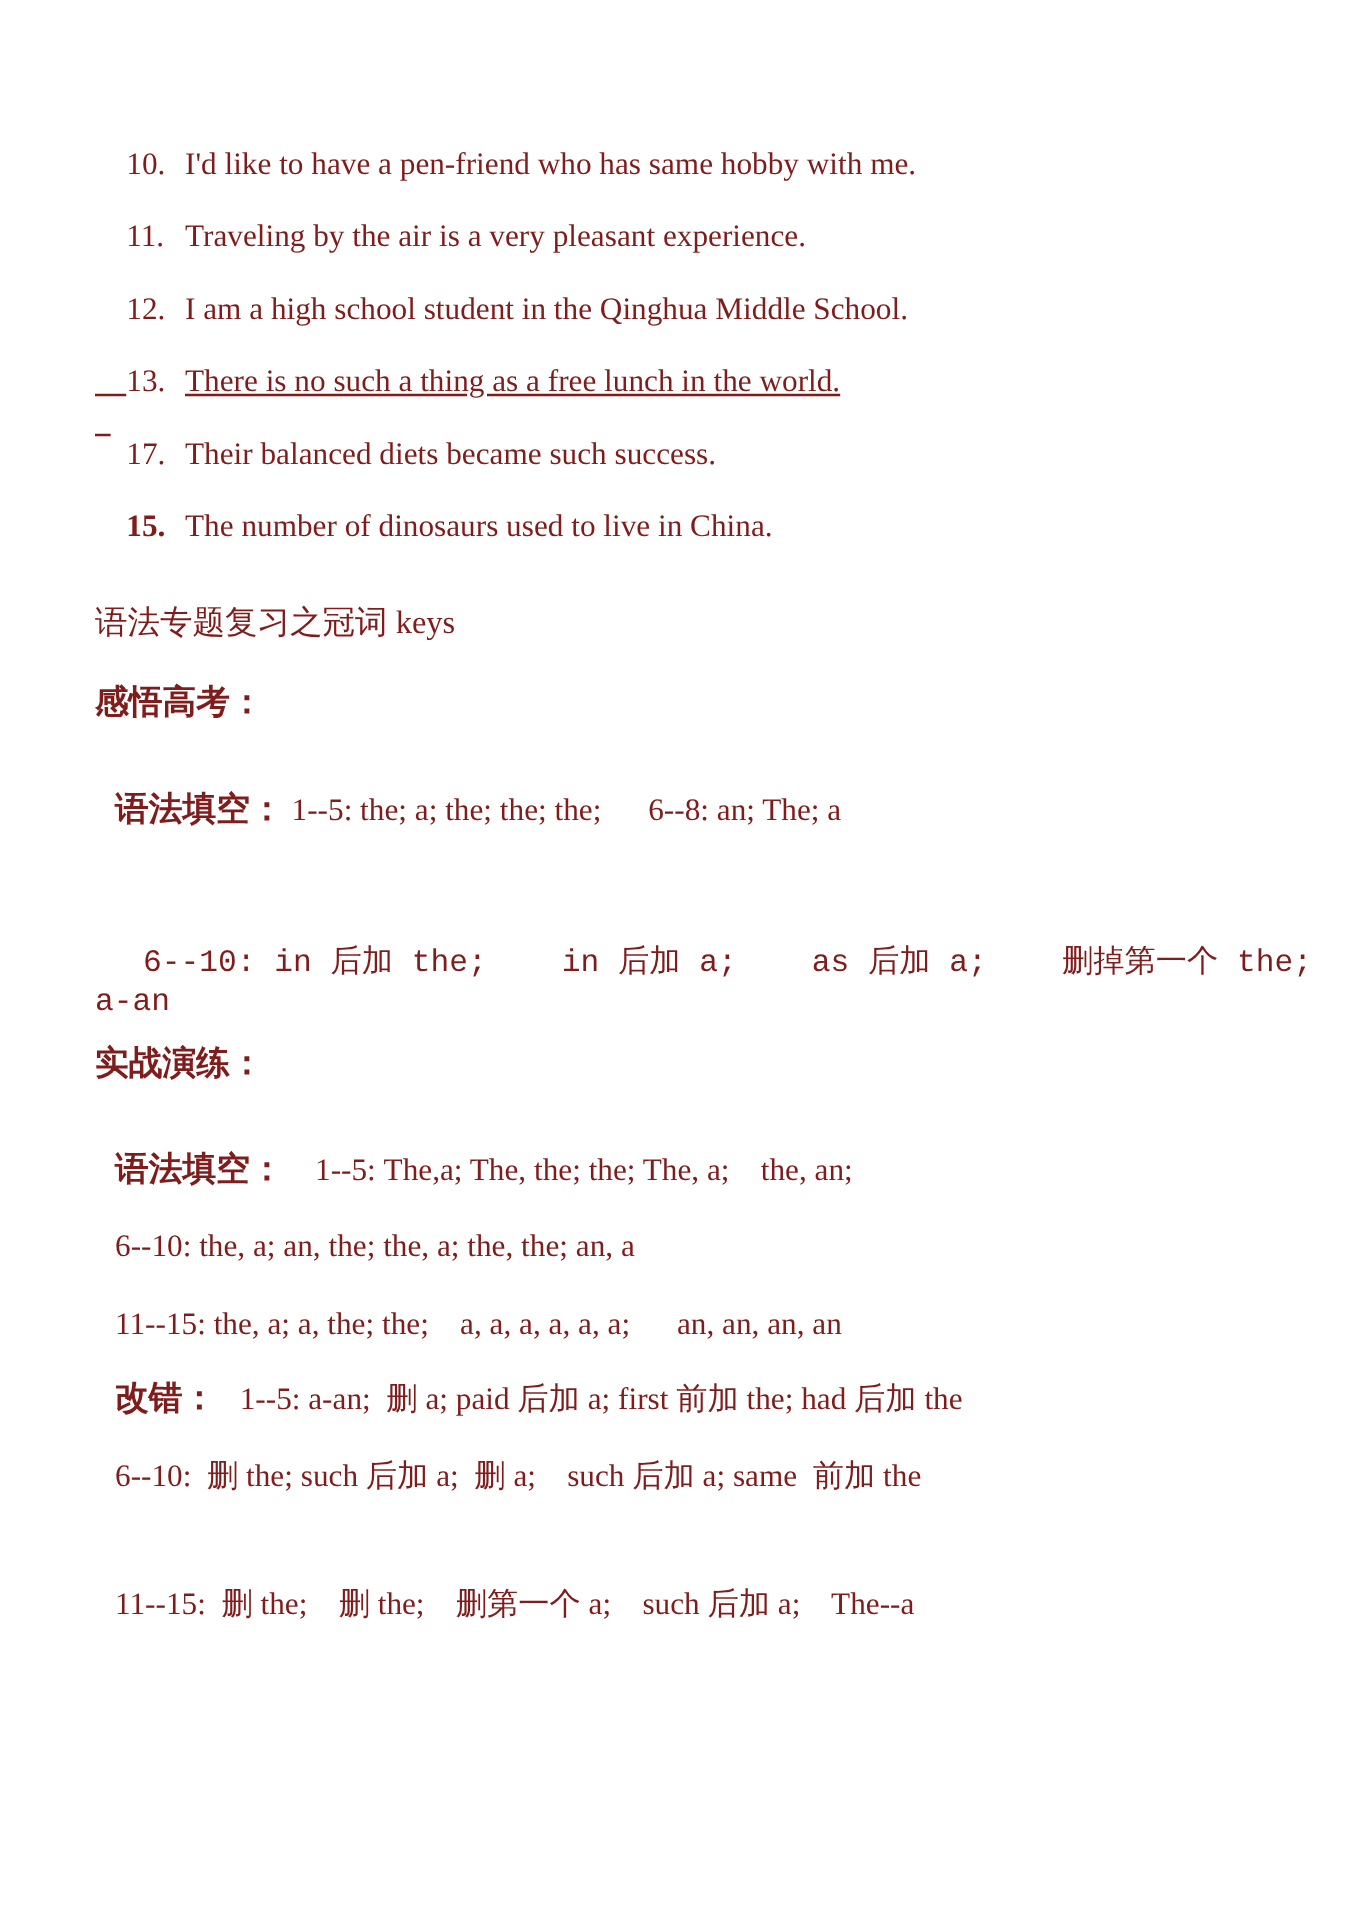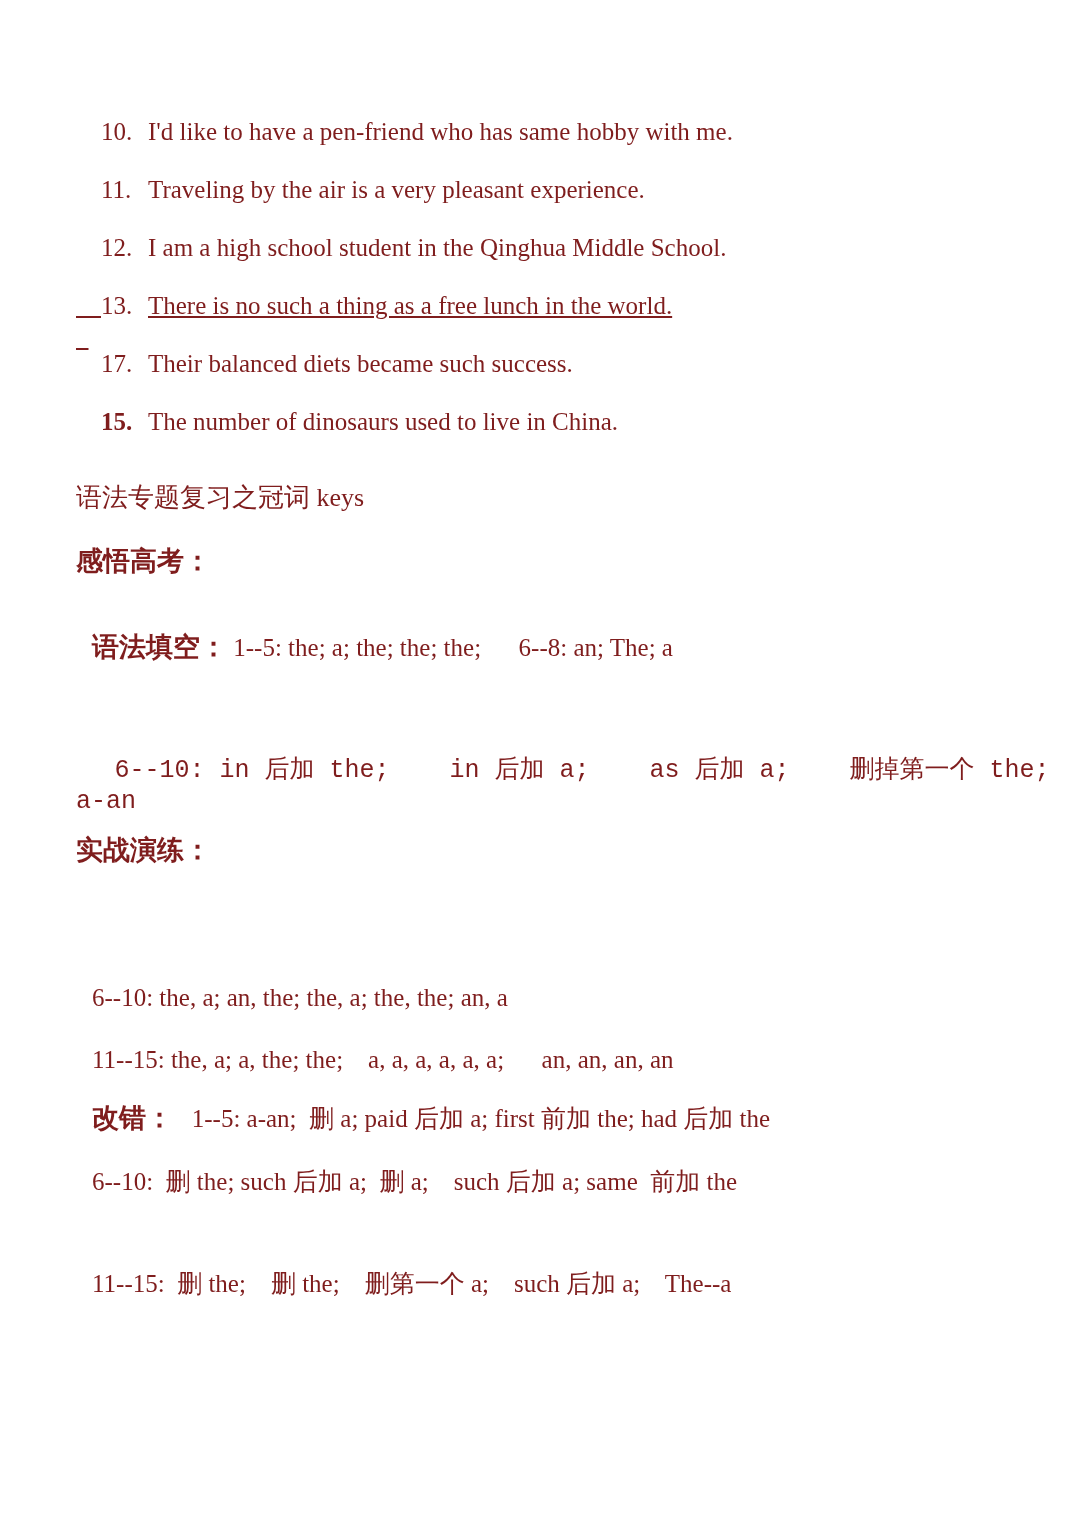--- a/index.html
+++ b/index.html
@@ -60,20 +60,23 @@
 
   <div class="line" style="top:611px;">
     <span class="label">语法填空：</span><span class="body-text"> 1--5: the; a; the; the; the;      6--8: an; The; a</span>
   </div>
   <div class="line" style="top:735px;font-family:Liberation Mono, monospace;">
     <span class="body-text">6--10: in 后加 the;    in 后加 a;    as 后加 a;    删掉第一个 the;    a-an</span>
   </div>
 
   <div class="line zh-bold" style="top:834px;">实战演练：</div>
 
+  <div class="line" style="top:899px;">
+    <span class="label">语法填空：</span><span class="body-text">    1--5: The,a; The, the; the; The, a;    the, an;</span>
+  </div>
   <div class="line" style="top:962px;">
     <span class="body-text">6--10: the, a; an, the; the, a; the, the; an, a</span>
   </div>
   <div class="line" style="top:1024px;">
     <span class="body-text">11--15: the, a; a, the; the;    a, a, a, a, a, a;      an, an, an, an</span>
   </div>
   <div class="line" style="top:1082px;">
     <span class="label">改错：</span><span class="body-text">   1--5: a-an;  删 a; paid 后加 a; first 前加 the; had 后加 the</span>
   </div>
   <div class="line" style="top:1146px;">

